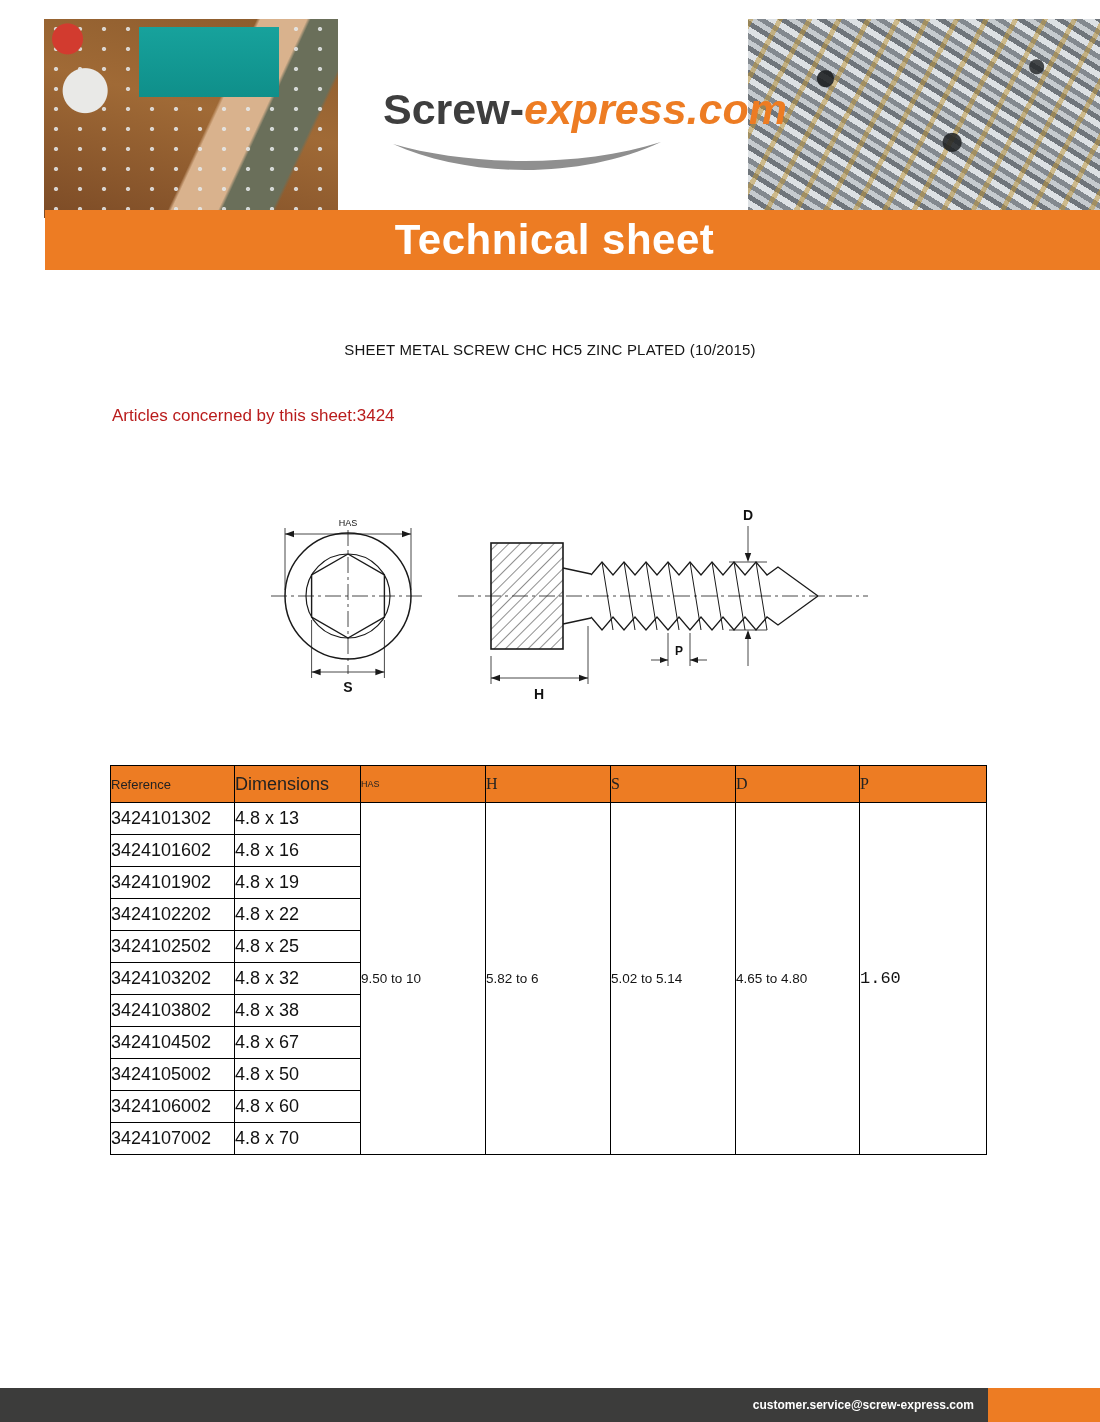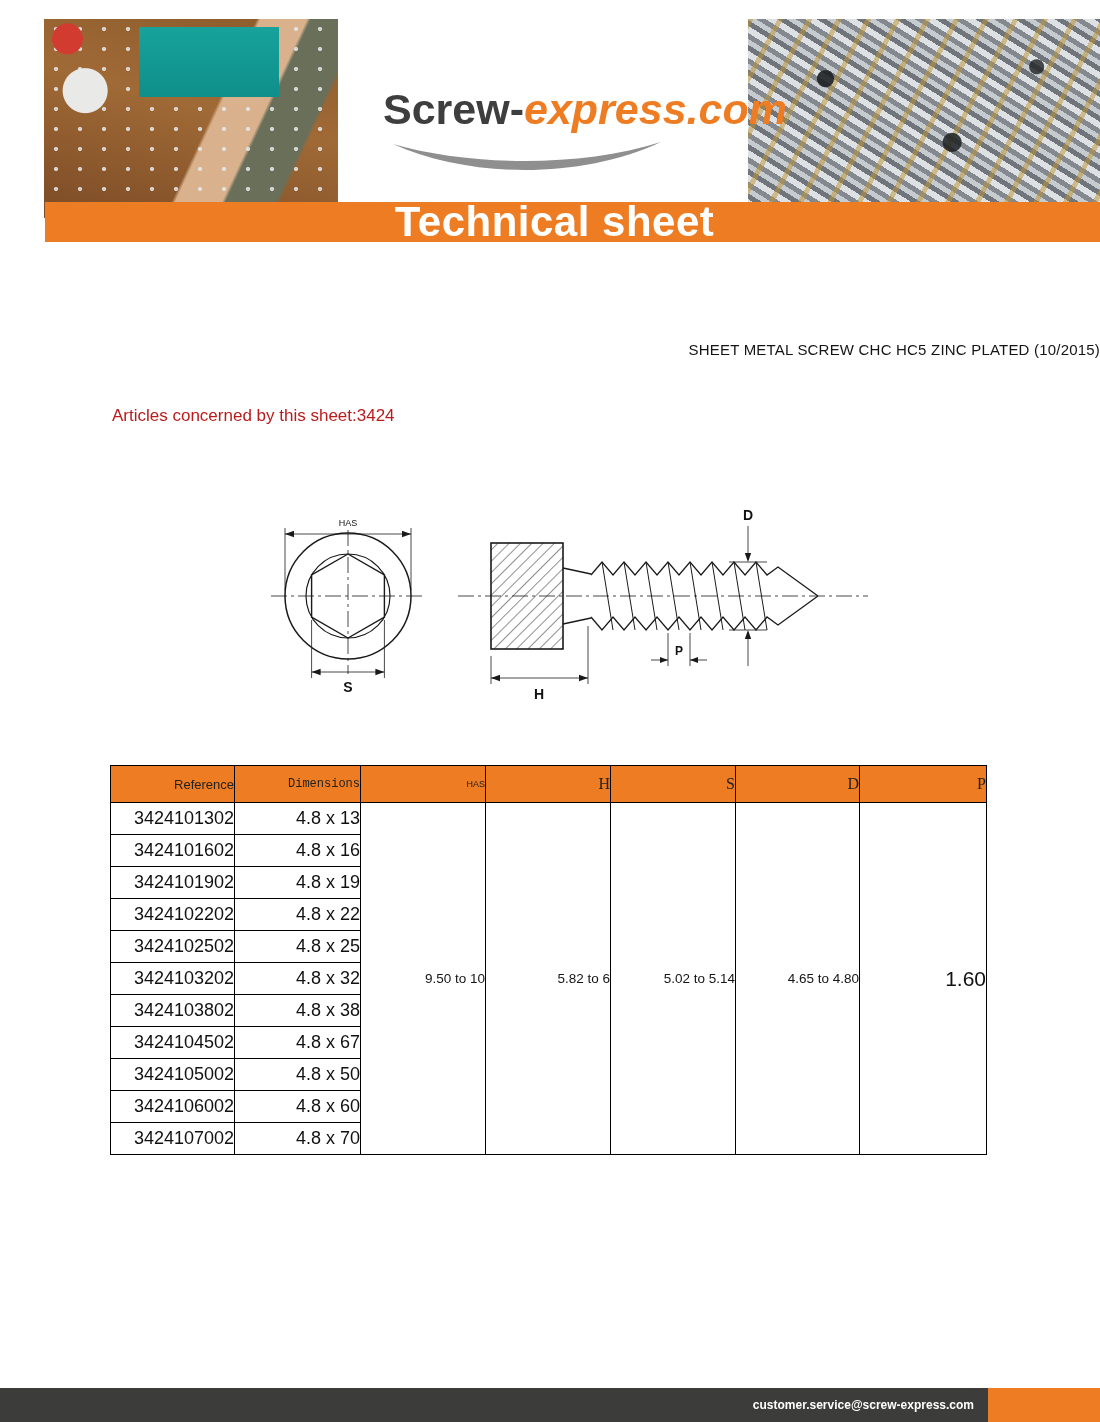--- a/index.html
+++ b/index.html
@@ -27,50 +27,50 @@
       radial-gradient(circle at 82% 24%, rgba(30,33,35,.8) 0 7px, rgba(0,0,0,0) 8px),
       repeating-linear-gradient(118deg, rgba(190,148,52,.5) 0 5px, rgba(0,0,0,0) 5px 26px),
       repeating-linear-gradient(32deg, #c6cbcf 0 5px, #83898f 5px 10px, #dde1e4 10px 16px, #6f757b 16px 21px);}
   .logo{position:absolute;left:383px;top:76px;width:360px;}
   .logo-text{font-size:43px;font-weight:bold;white-space:nowrap;line-height:1;}
   .logo-part1{color:#3e3e3e;}
   .logo-part2{color:#ED7C23;font-style:italic;}
   .swoosh{position:absolute;left:6px;top:48px;}
 
   
-  .banner{position:absolute;top:202px;left:45px;width:1055px;height:40px;background:#ED7C23;
+  .banner{position:absolute;top:210px;left:45px;width:1055px;height:60px;background:#ED7C23;
           display:flex;align-items:center;justify-content:center;}
   .banner-title{color:#fff;font-size:42px;font-weight:bold;letter-spacing:.5px;margin:0;
                 transform:translateX(-18px);}
 
   
   .doc-code{position:absolute;top:281px;left:0;width:1100px;text-align:center;
             font-family:"Liberation Serif",serif;font-weight:bold;font-size:24px;}
-  .doc-subtitle{position:absolute;top:341px;left:0;width:1100px;text-align:right;
+  .doc-subtitle{position:absolute;top:341px;left:0;width:1100px;text-align:center;
             font-size:15px;letter-spacing:.2px;color:#151515;}
   .articles-line{position:absolute;top:406px;left:112px;font-size:17px;color:#b91c1c;}
 
   
   .drawing{position:absolute;top:468px;left:233px;}
   .drawing text{font-family:"Liberation Sans",sans-serif;fill:#111;}
   .dim-label{font-weight:bold;font-size:14px;text-anchor:middle;}
   .dim-label-small{font-size:9px;text-anchor:middle;}
 
   
   .spec-table{position:absolute;top:765px;left:110px;border-collapse:collapse;table-layout:fixed;}
-  .spec-table th,.spec-table td{border:1px solid #000;text-align:right;padding:0;}
+  .spec-table th,.spec-table td{border:1px solid #000;text-align:left;padding:0;}
   .spec-table thead th{background:#ED7C23;height:36px;font-weight:normal;color:#222;}
   .th-reference{font-size:13px;}
-  .th-dimensions{font-family:Liberation Mono, monospace;font-size:12px;}
+  .th-dimensions{font-family:Liberation Sans, sans-serif;font-size:18px;}
   .th-has{font-size:9px;}
   .th-letter{font-family:"Liberation Serif",serif;font-size:16px;}
   .spec-table tbody td{height:31px;background:#fff;}
   .cell-serif{font-family:Liberation Sans, sans-serif;font-size:18px;}
   .cell-sans{font-size:13.5px;color:#151515;}
-  .cell-p{font-family:Liberation Sans, sans-serif;font-size:21px;}
+  .cell-p{font-family:Liberation Mono, monospace;font-size:17px;}
 
   
   .footer{position:absolute;bottom:0;left:0;width:100%;height:34px;display:flex;}
   .footer-dark{flex:1;background:#3C3C3B;display:flex;align-items:center;
                justify-content:flex-end;padding-right:14px;}
   .footer-email{color:#fff;font-weight:bold;font-size:12px;}
   .footer-accent{width:112px;background:#ED7C23;}
 </style>
 </head>
 <body>

